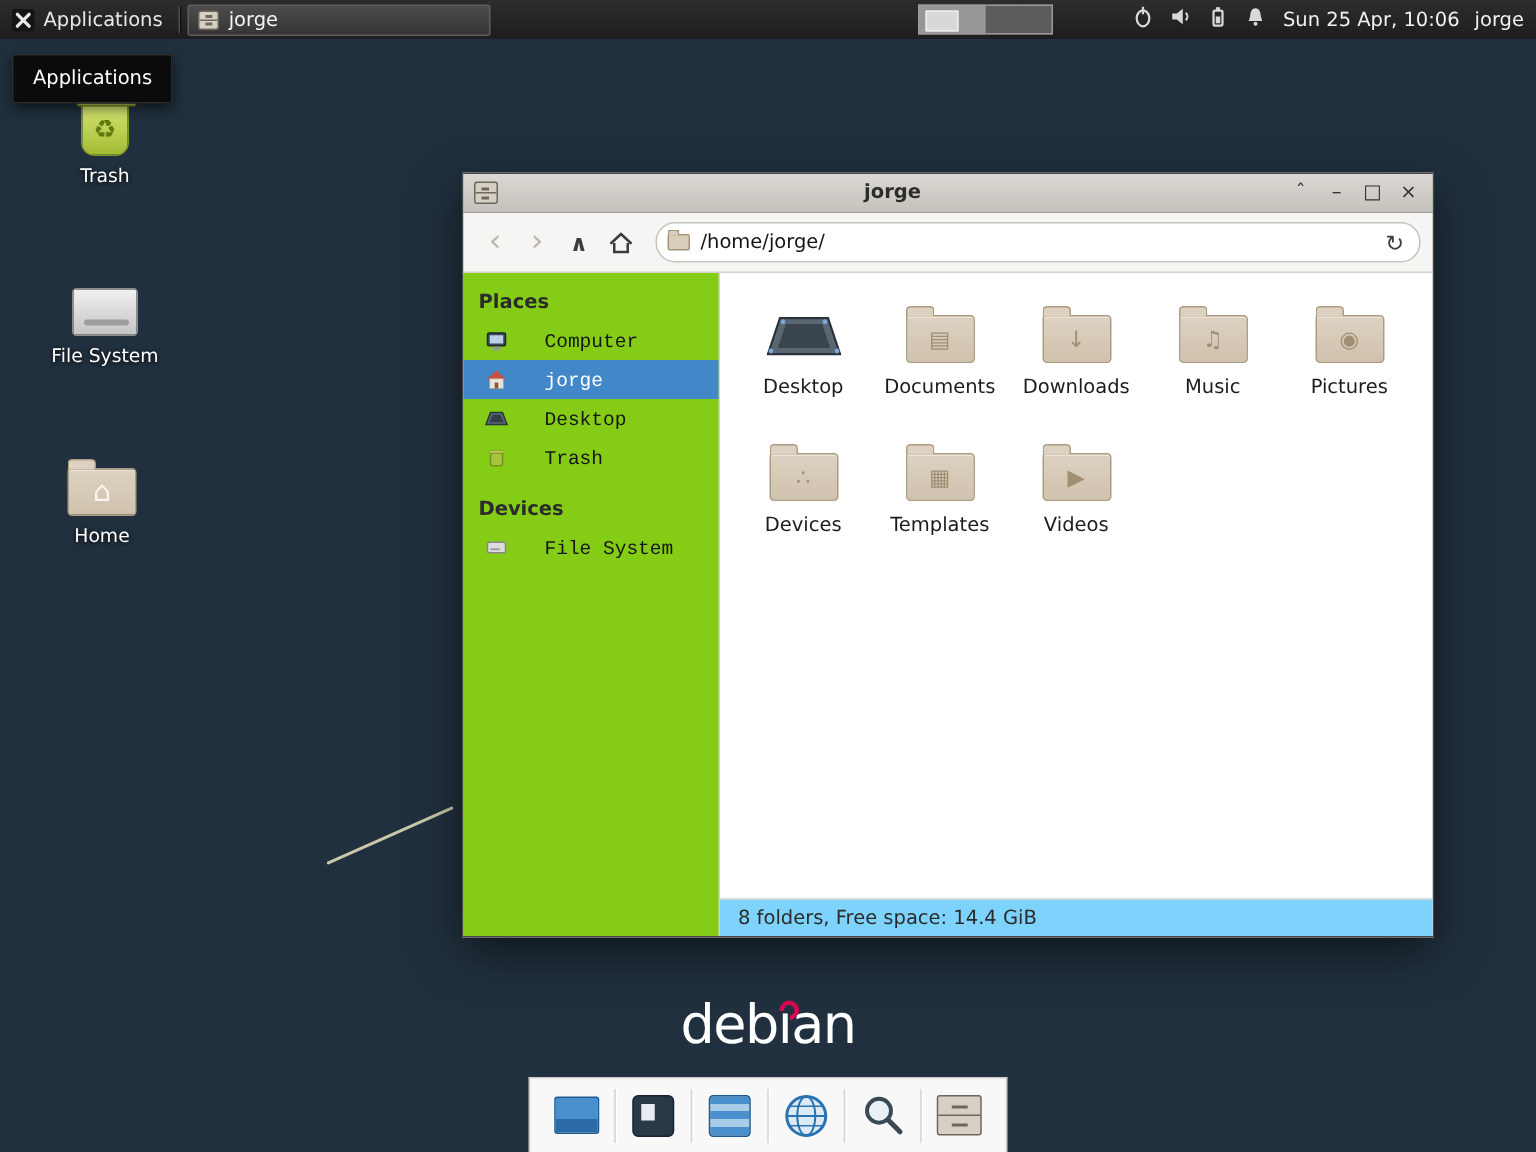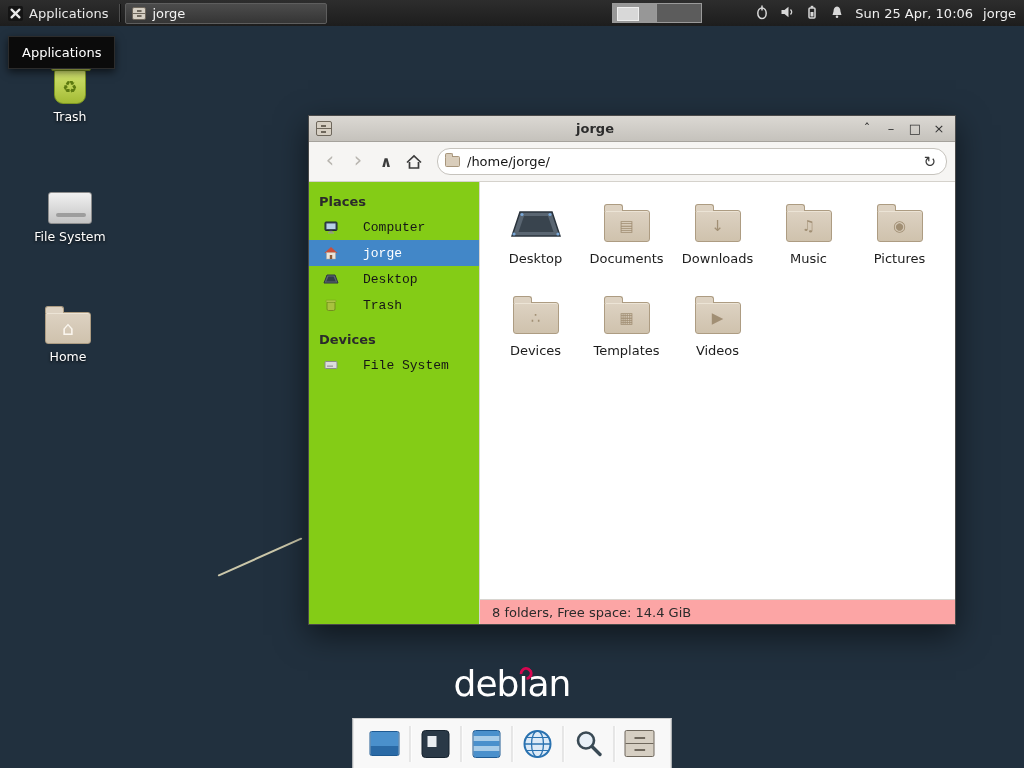--- a/index.html
+++ b/index.html
@@ -114,21 +114,21 @@
 
   .content { flex:1; background:#ffffff; display:flex; flex-direction:column; }
   .files-grid {
     flex:1; padding:16px 10px; display:grid; grid-template-columns:repeat(5,91px);
     grid-auto-rows:min-content; row-gap:24px; justify-items:center; align-content:start;
   }
   .file-cell { width:88px; text-align:center; }
   .file-icon-slot { height:44px; display:flex; align-items:flex-end; justify-content:center; }
   .file-label { margin-top:9px; color:#1c1c1c; }
 
-  .statusbar { height:25px; background:#fca5a5; border-top:1px solid #d8d5d0; display:flex; align-items:center; padding-left:12px; color:#2b2b2b; }
+  .statusbar { height:25px; background:#7dd3fc; border-top:1px solid #d8d5d0; display:flex; align-items:center; padding-left:12px; color:#2b2b2b; }
 
   
   .cabinet {
     background-color:#d6cfc3; border:1px solid #6e675c; border-radius:2px;
     background-image:
       linear-gradient(#6e675c,#6e675c),
       linear-gradient(#6e675c,#6e675c),
       linear-gradient(#6e675c,#6e675c);
     background-size:100% 1px, 38% 2px, 38% 2px;
     background-position:0 50%, 50% 24%, 50% 78%;

